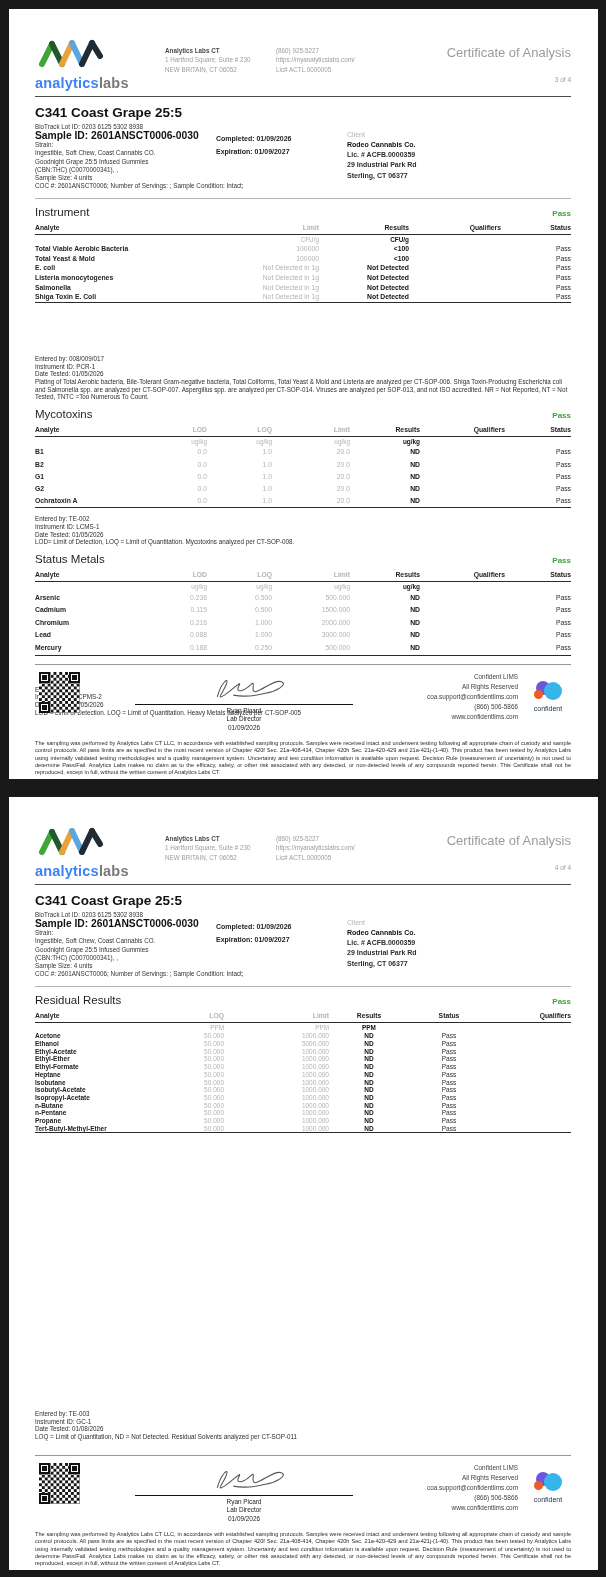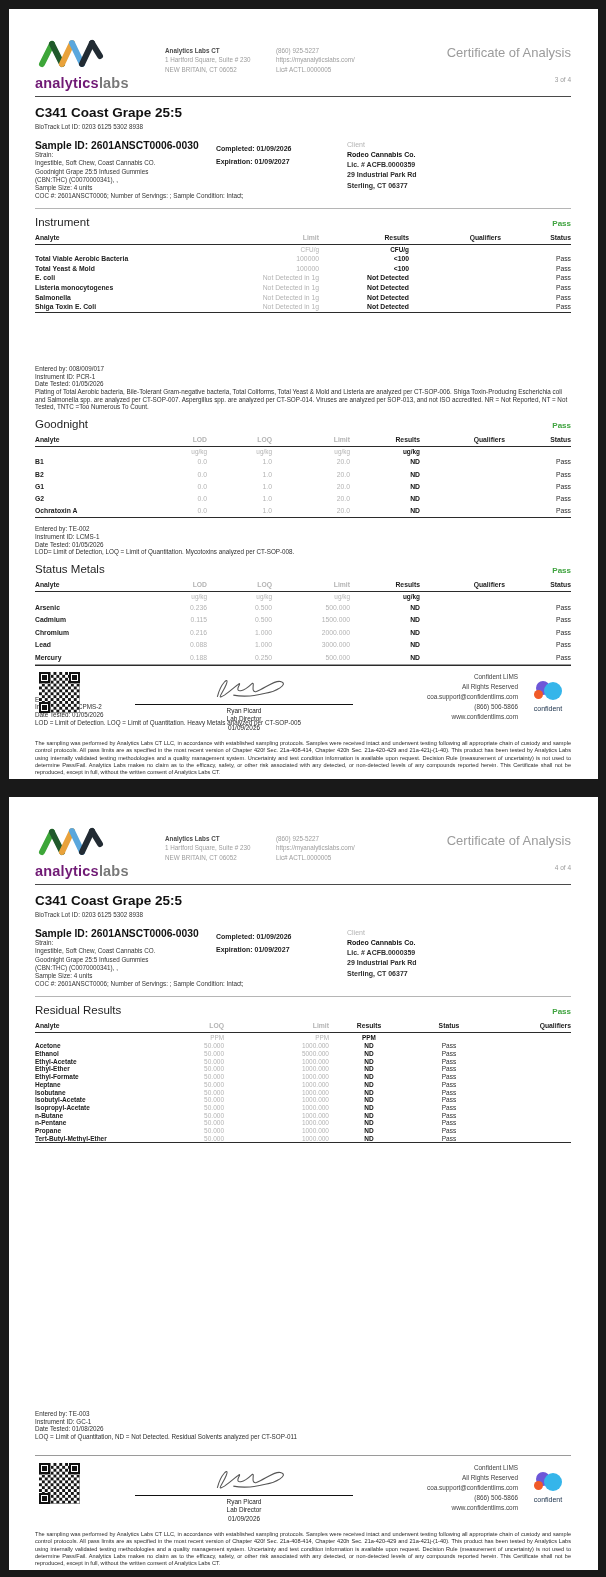--- a/index.html
+++ b/index.html
@@ -8,36 +8,36 @@
   .viewport{padding:9px 0 0 9px;}
   .page{position:relative;width:589px;background:#ffffff;overflow:hidden;color:#1c1c1c;}
   .page1{height:770px;margin-bottom:18px;}
   .page2{height:773px;}
   .content{padding:0 27px 0 26px;}
 
   
   .hdr{display:flex;align-items:flex-start;padding-top:28px;}
   .logo-block{width:122px;flex:none;}
   .wordmark{font-size:14.5px;letter-spacing:.2px;margin-top:1px;font-weight:600;}
-  .wm-green{color:#701a75;}
+  .wm-green{color:#3b82f6;}
   .wm-gray{color:#787878;font-weight:700;}
   .lab-col{font-size:6.3px;line-height:1.5;color:#9d9d9d;padding-top:9px;}
   .lab-col .dark{color:#4a4a4a;font-weight:700;}
   .col1{margin-left:8px;width:105px;}
   .col2{margin-left:6px;width:110px;}
   .cert-col{margin-left:auto;text-align:right;padding-top:8px;}
   .cert-title{font-size:13px;color:#9b9b9b;}
   .page-num{font-size:6.5px;color:#9b9b9b;margin-top:16px;}
   .hr1{border-top:1px solid #4a4a4a;margin-top:5px;}
   .hr2{border-top:1px solid #b5b5b5;margin-top:7px;}
 
   
   .prod-title{font-size:13.5px;font-weight:700;margin-top:8px;color:#111;}
   .biotrack{font-size:6.3px;margin-top:3px;color:#333;}
-  .sample-row{position:relative;display:flex;margin-top:10px;}
+  .sample-row{position:relative;display:flex;margin-top:0;}
   .sample-left{width:312px;}
   .sample-id{font-size:10.3px;font-weight:700;color:#111;}
   .small-line{font-size:6.3px;line-height:1.32;color:#333;}
   .dates{position:absolute;left:181px;top:2px;font-size:7px;font-weight:700;color:#222;line-height:1.9;}
   .client{width:170px;font-size:7px;line-height:1.45;}
   .client-label{color:#b3b3b3;}
   .client-name{font-weight:700;color:#111;}
   .client-line{font-weight:600;color:#2e2e2e;}
 
   
@@ -216,21 +216,21 @@
 
       <div class="notes n-micro">
         <div>Entered by: 008/009/017</div>
         <div>Instrument ID: PCR-1</div>
         <div>Date Tested: 01/05/2026</div>
         <div>Plating of Total Aerobic bacteria, Bile-Tolerant Gram-negative bacteria, Total Coliforms, Total Yeast &amp; Mold and Listeria are analyzed per CT-SOP-006. Shiga Toxin-Producing Escherichia coli and Salmonella spp. are analyzed per CT-SOP-007. Aspergillus spp. are analyzed per CT-SOP-014. Viruses are analyzed per SOP-013, and not ISO accredited. NR = Not Reported, NT = Not Tested, TNTC =Too Numerous To Count.</div>
       </div>
 
       <div>
         <div class="sec-head">
-          <span class="sec-title">Goodnight</span>
+          <span class="sec-title">Mycotoxins</span>
           <span class="sec-pass">Pass</span>
         </div>
         <div class="grid g-myco">
           <div class="th ta">Analyte</div>
           <div class="th tr muted">LOD</div>
           <div class="th tr muted">LOQ</div>
           <div class="th tr muted">Limit</div>
           <div class="th tr">Results</div>
           <div class="th tr">Qualifiers</div>
           <div class="th tr">Status</div>

